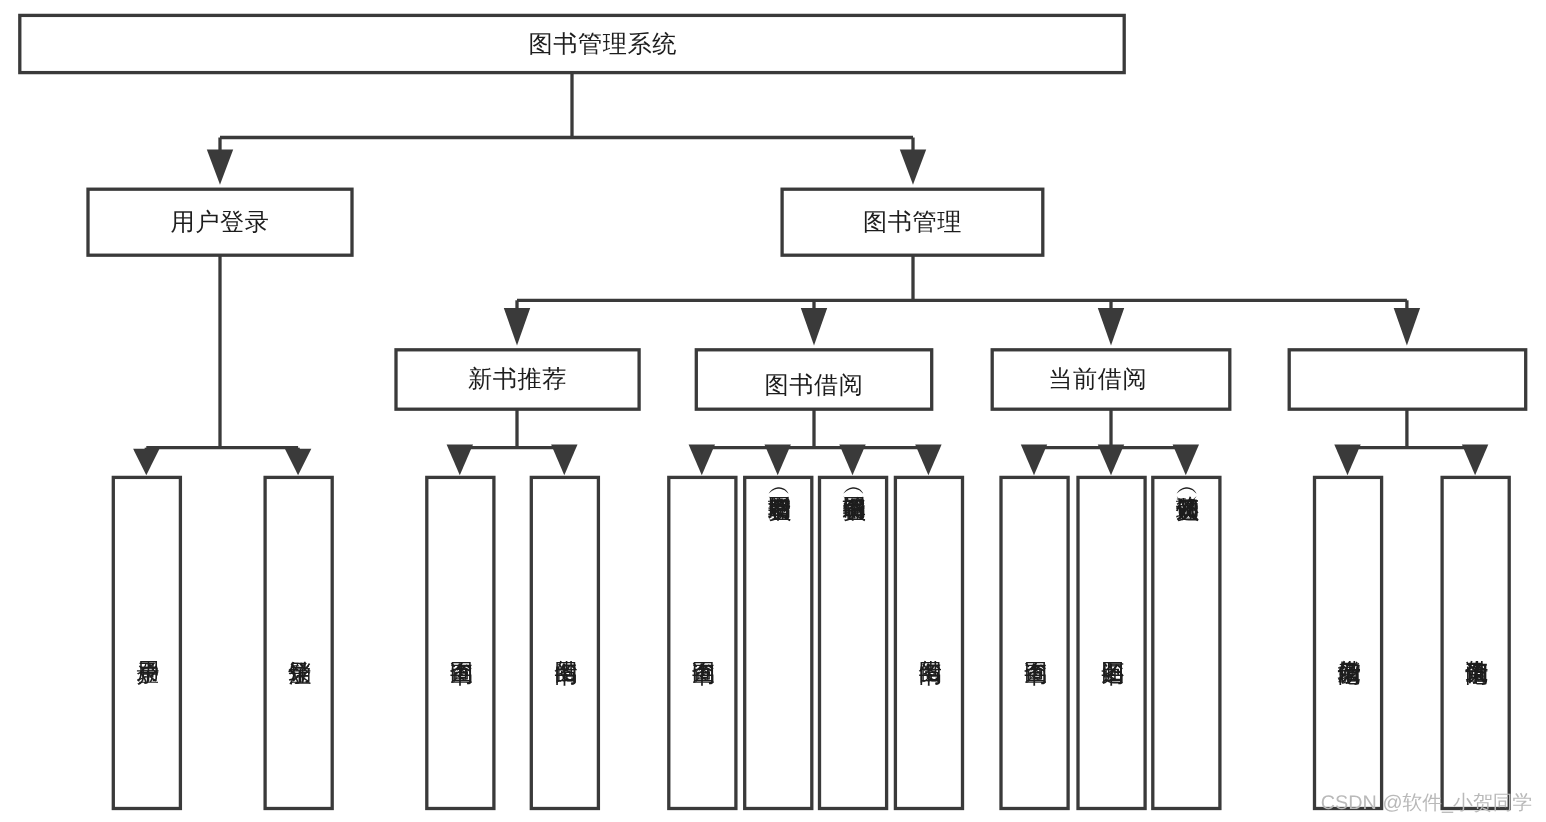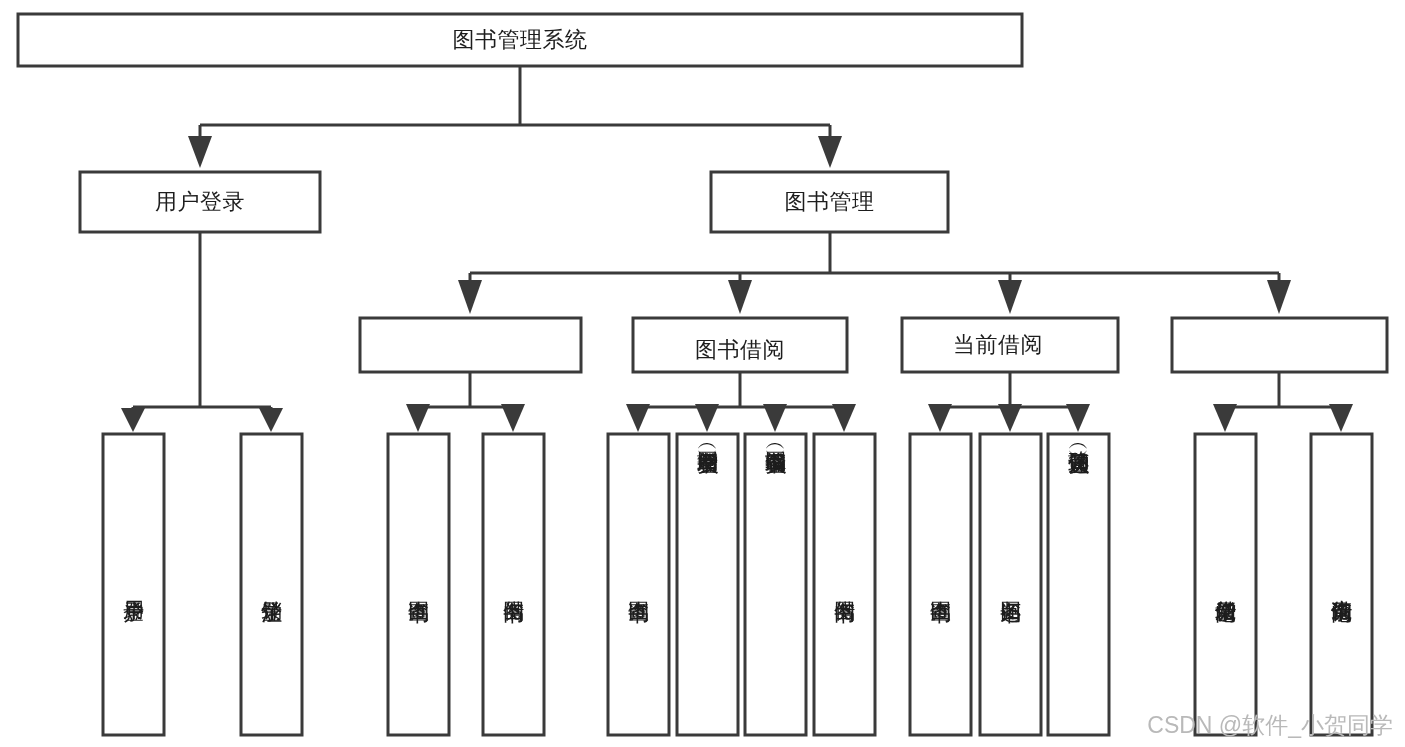--- a/index.html
+++ b/index.html
@@ -70,21 +70,21 @@
     font-size: 22px;
     color: #1d1d1d;
     white-space: nowrap;
     letter-spacing: 0.5px;
   }
   #watermark {
     position: absolute;
     right: 12px;
     bottom: 6px;
     font-family: "Liberation Sans", "DejaVu Sans", sans-serif;
-    font-size: 23px;
+    font-size: 18px;
     color: #b9b9b9;
     white-space: nowrap;
     user-select: none;
   }
 </style>
 </head>
 <body>
 
 <div id="diagram-root">
 
@@ -180,32 +180,35 @@
     <rect class="nodebox" x="677" y="434" width="61" height="301"></rect>
     <rect class="nodebox" x="745" y="434" width="61" height="301"></rect>
     <rect class="nodebox" x="814" y="434" width="61" height="301"></rect>
     <rect class="nodebox" x="910" y="434" width="61" height="301"></rect>
     <rect class="nodebox" x="980" y="434" width="61" height="301"></rect>
     <rect class="nodebox" x="1048" y="434" width="61" height="301"></rect>
     <rect class="nodebox" x="1195" y="434" width="61" height="301"></rect>
     <rect class="nodebox" x="1311" y="434" width="61" height="301"></rect>
   </svg>
 
-  <div class="hlabel-wrap" style="left:18px;  top:14px;  width:1004px; height:52px;">
+  <div class="hlabel-wrap" style="left:18px;  top:14px;  width:1004px; height:52px;padding-left:28px;">
     <span class="hlabel-text">图书管理系统</span>
   </div>
 
   <div class="hlabel-wrap" style="left:80px; top:172px; width:240px; height:60px;">
     <span class="hlabel-text">用户登录</span>
   </div>
 
   <div class="hlabel-wrap" style="left:711px; top:172px; width:237px; height:60px;">
     <span class="hlabel-text">图书管理</span>
   </div>
 
+  <div class="hlabel-wrap" style="left:360px; top:318px; width:221px; height:54px;">
+    <span class="hlabel-text">新书推荐</span>
+  </div>
 
   <div class="hlabel-wrap" style="left:633px; top:318px; width:214px; height:64px;">
     <span class="hlabel-text">图书借阅</span>
   </div>
 
   <div class="hlabel-wrap" style="left:902px; top:318px; width:192px; height:54px;">
     <span class="hlabel-text">当前借阅</span>
   </div>
 
 

